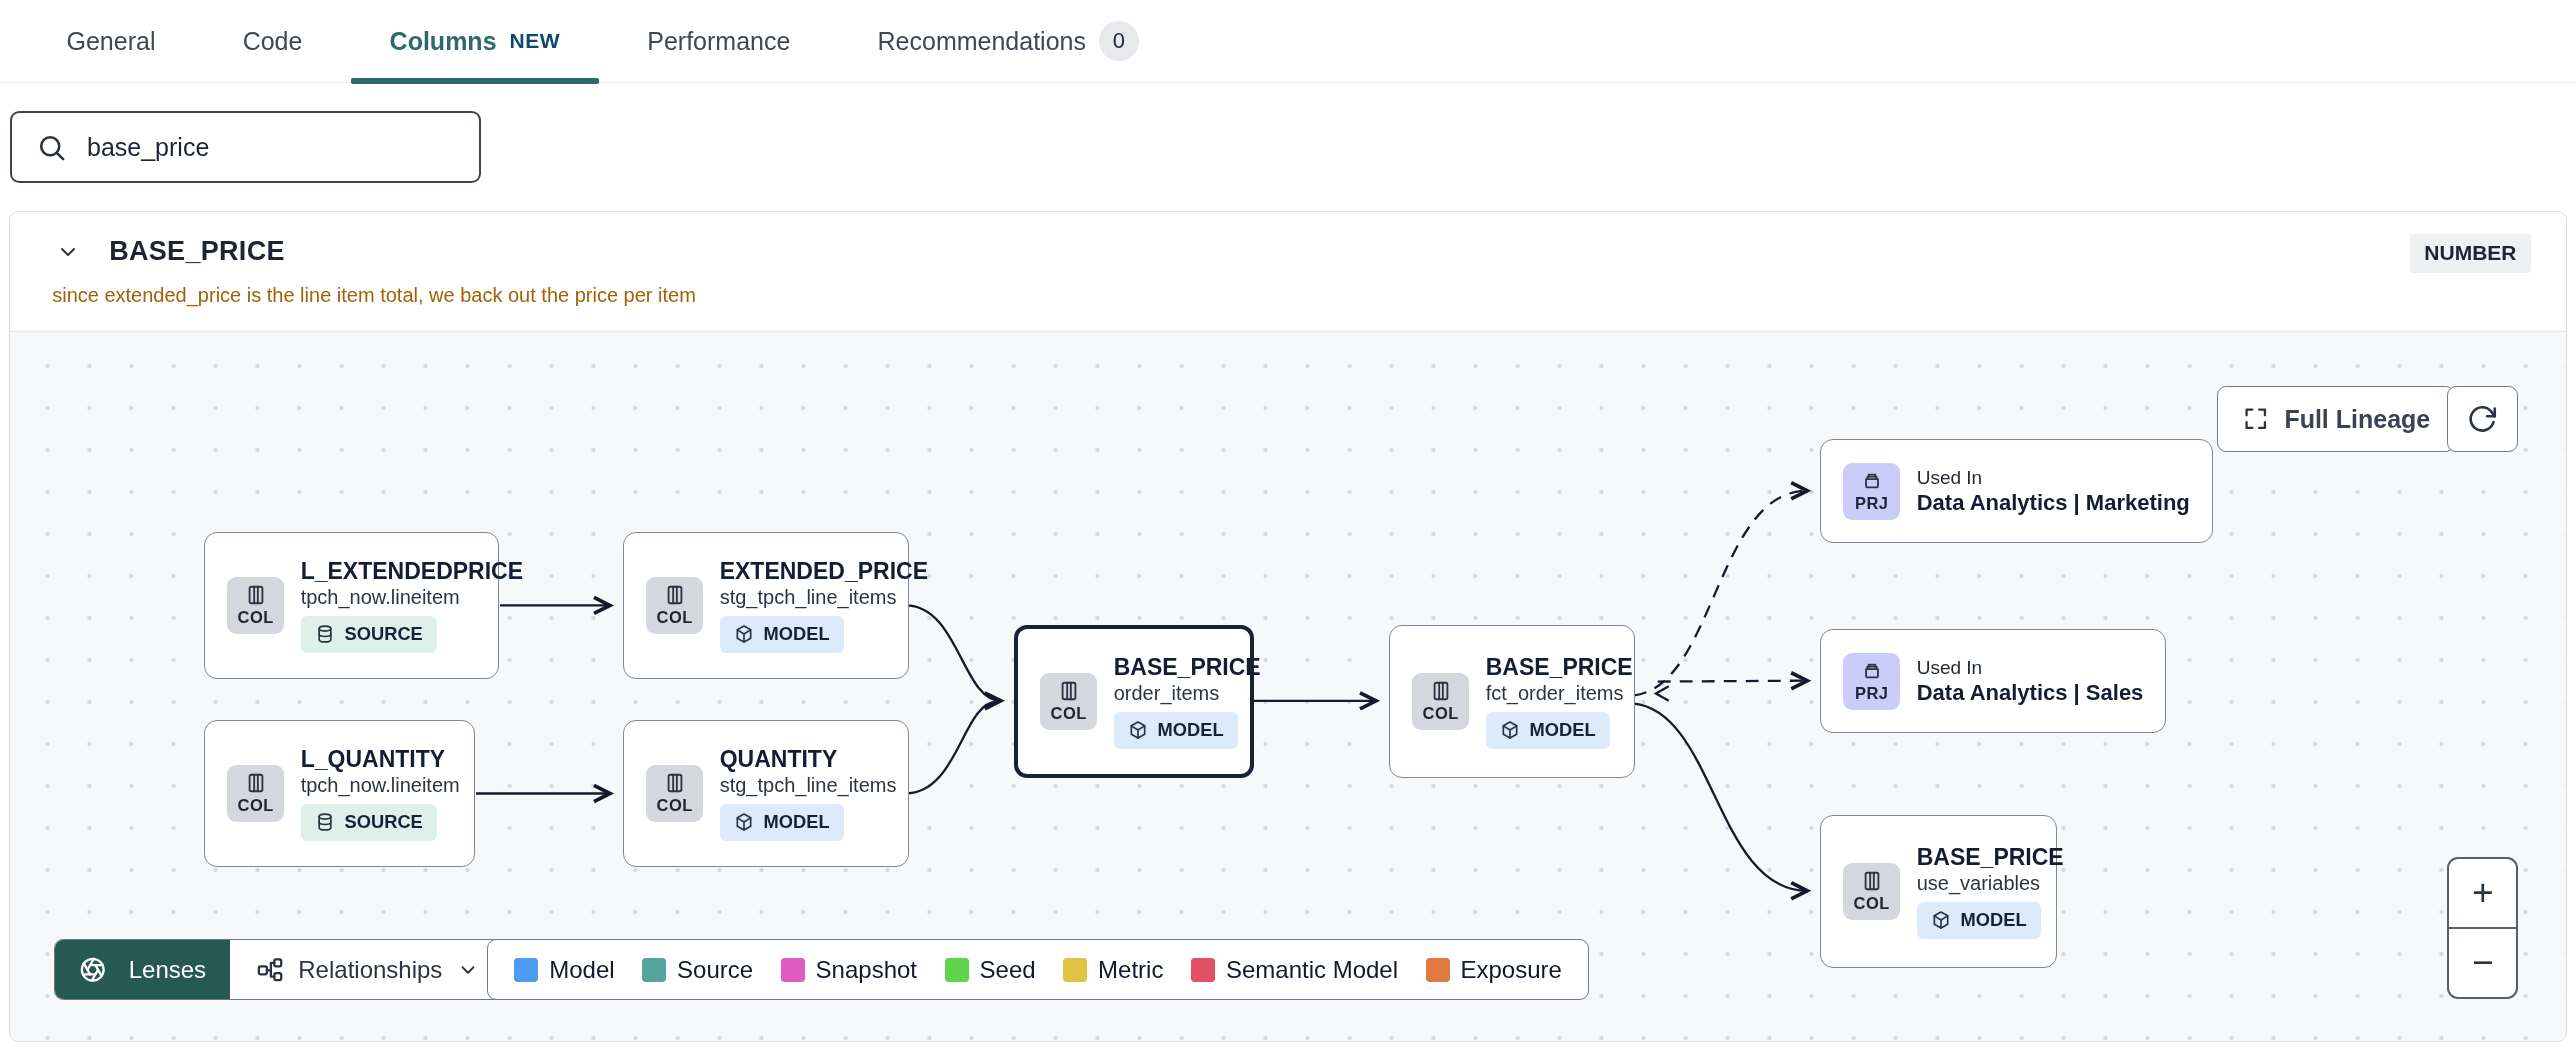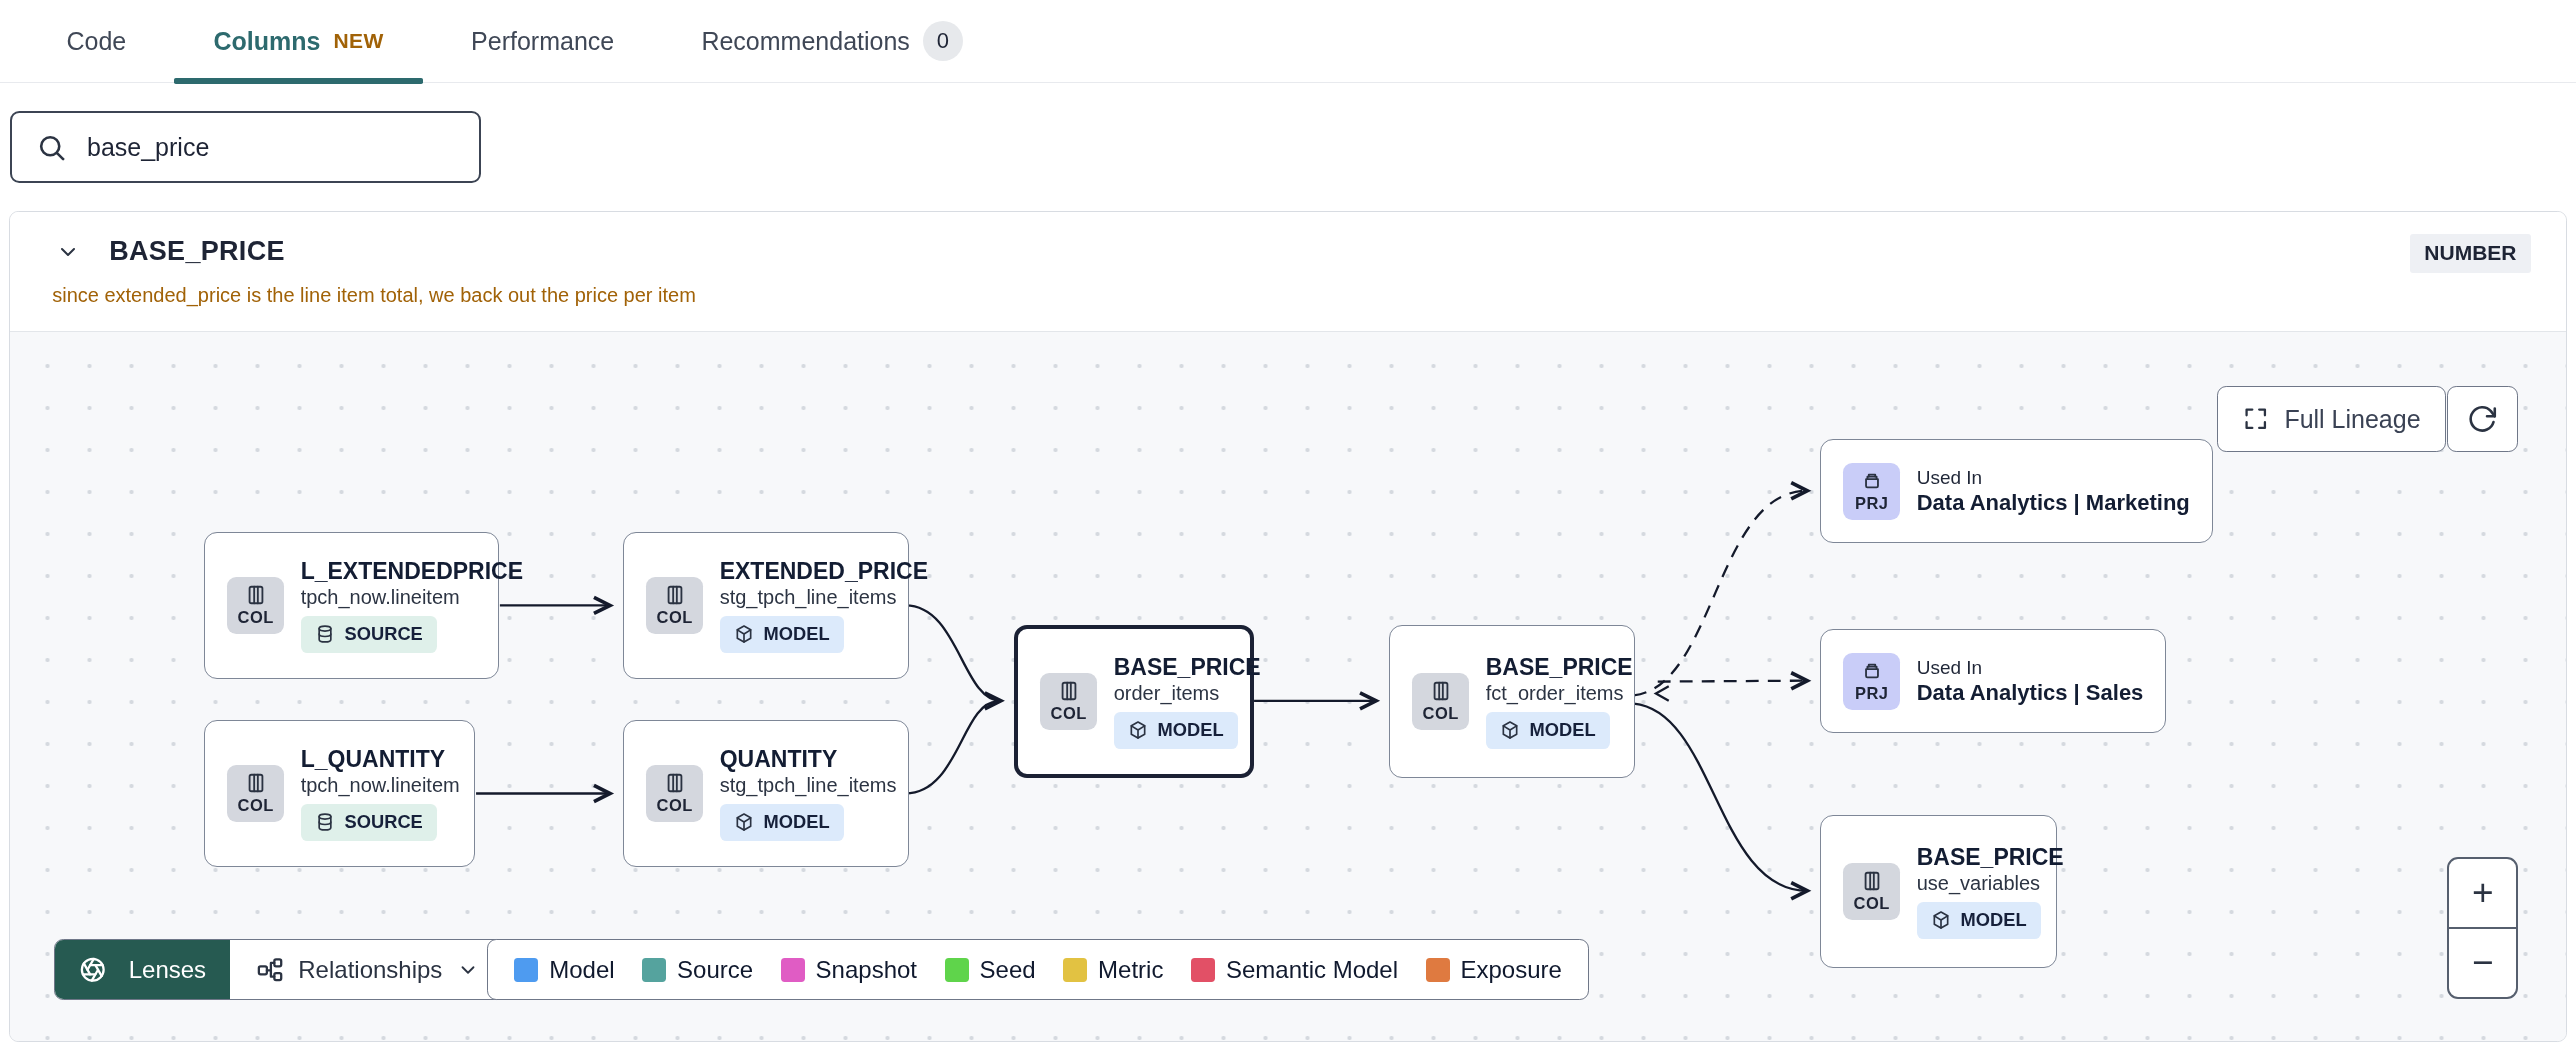--- a/index.html
+++ b/index.html
@@ -4,21 +4,21 @@
 <style>
   * { margin:0; padding:0; box-sizing:border-box; }
   html,body { width:2576px; height:1053px; background:#fff; font-family:"Liberation Sans", sans-serif; color:#1e2435; overflow:hidden; }
   .page { position:relative; width:2576px; height:1053px; }
 
   
   .tabbar { position:absolute; top:0; left:0; width:2576px; height:83px; border-bottom:1.8px solid #e8eaee; display:flex; align-items:center; gap:9.2px; padding-left:27.5px; background:#fff; }
   .tab { position:relative; height:83px; display:flex; align-items:center; gap:13px; padding:0 39px; font-size:25px; color:#3f4756; cursor:pointer; }
   .tab.active { color:#2d6a6e; font-weight:bold; }
   .tab.active::after { content:""; position:absolute; left:0; right:0; bottom:-1.8px; height:6.4px; background:#2d6a6e; border-radius:1.8px; }
-  .new-badge { color:#a16207; font-weight:bold; font-size:21px; letter-spacing:0.5px; }
+  .new-badge { color:#0c4a6e; font-weight:bold; font-size:21px; letter-spacing:0.5px; }
   .count-badge { display:inline-flex; align-items:center; justify-content:center; min-width:40px; height:40px; border-radius:20px; background:#e7e9ec; font-size:22px; color:#1e2435; }
 
   
   .searchbox { position:absolute; left:10px; top:111px; width:471px; height:72px; border:2.3px solid #3c4453; border-radius:9.2px; background:#fff; display:flex; align-items:center; gap:20px; padding:0 24px; }
   .searchbox svg { flex:0 0 auto; }
   .searchbox input { border:none; outline:none; font-size:25px; color:#1e2435; width:100%; font-family:"Liberation Sans", sans-serif; background:transparent; }
 
   
   .panel { position:absolute; left:9.2px; top:211px; width:2558px; height:831px; border:1.4px solid #d8dce2; border-radius:9.2px; background:#fff; overflow:hidden; }
   .panel-header { position:relative; height:119px; background:#fff; }
@@ -43,21 +43,21 @@
   .ntitle { font-size:23px; font-weight:600; color:#131d33; }
   .nsub { font-size:20px; color:#2c3443; }
   .nbadge { margin-top:5.5px; display:inline-flex; align-items:center; gap:9.2px; border-radius:6.4px; padding:7.3px 14.7px; font-size:18.3px; font-weight:600; color:#16203a; }
   .nbadge.model { background:#dceafb; }
   .nbadge.source { background:#dff0ea; }
   .prj-top { font-size:19px; color:#1f2637; }
   .prj-name { font-size:22px; font-weight:600; color:#131d33; }
 
   
   .btn { background:#fff; border:1.8px solid #6f7788; border-radius:9.2px; color:#3a4254; display:inline-flex; align-items:center; justify-content:center; cursor:pointer; }
-  .full-lineage { position:absolute; left:2207px; top:54px; height:66px; padding:0 24px; gap:14.7px; font-size:25px; }
+  .full-lineage { position:absolute; left:2207px; top:54px; height:66px; padding:0 24px; gap:14.7px; font-size:25px;font-weight:bold; }
   .refresh { position:absolute; left:2437px; top:54px; width:71px; height:66px; }
   .zoomctl { position:absolute; left:2437px; top:525px; width:71px; height:142px; background:#fff; border:2.3px solid #565f6e; border-radius:11px; display:flex; flex-direction:column; overflow:hidden; }
   .zoomcell { flex:1; display:flex; align-items:center; justify-content:center; font-size:37px; color:#2b3342; cursor:pointer; }
   .zoomcell + .zoomcell { border-top:2.3px solid #565f6e; }
 
   .lenses-bar { position:absolute; left:44px; top:607px; height:61px; display:inline-flex; border:1.8px solid #6f7788; border-radius:9.2px; overflow:hidden; background:#fff; }
   .lenses-seg { display:flex; align-items:center; gap:22px; padding:0 24px; background:#265a51; color:#fff; font-size:24px; cursor:pointer; }
   .rel-seg { display:flex; align-items:center; gap:14.7px; padding:0 26px; color:#2b3342; font-size:24px; cursor:pointer; background:#fff; }
 
   .legend { position:absolute; left:477px; top:607px; height:61px; display:inline-flex; align-items:center; gap:27.5px; padding:0 26px; border:1.8px solid #6f7788; border-radius:9.2px; background:#fff; }
@@ -65,20 +65,23 @@
   .swatch { width:24px; height:24px; border-radius:3.7px; display:inline-block; }
 
   svg.icon { stroke:#2b3342; fill:none; stroke-width:2; stroke-linecap:round; stroke-linejoin:round; }
 </style>
 </head>
 <body>
 
 <div class="page">
 
   <div class="tabbar">
+    <div class="tab">
+        <span>General</span>
+      </div>
     <div class="tab">
         <span>Code</span>
       </div>
     <div class="tab active">
       <span>Columns</span>
       <span class="new-badge">NEW</span>
     </div>
     <div class="tab">
         <span>Performance</span>
       </div>

